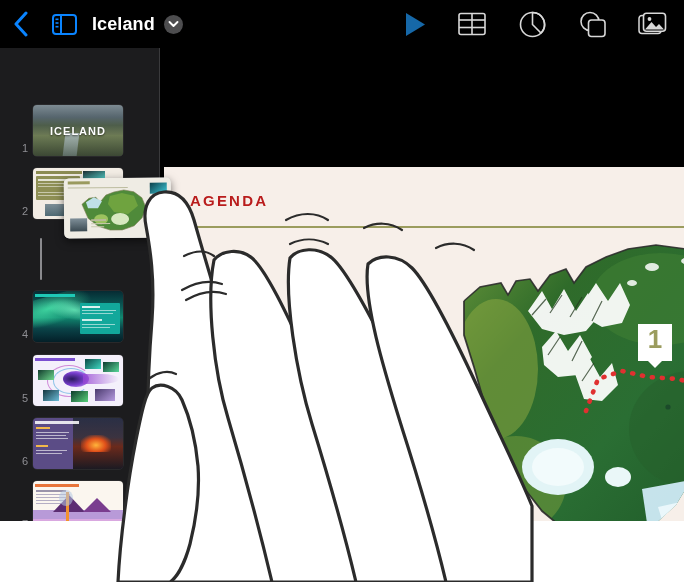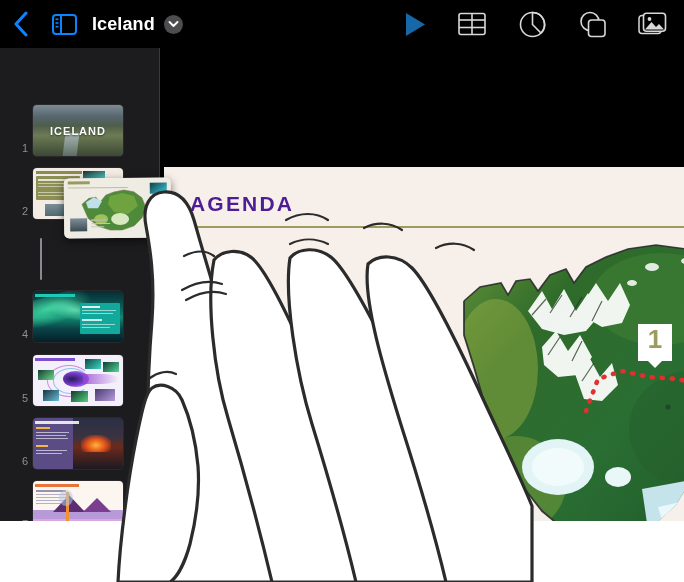--- a/index.html
+++ b/index.html
@@ -44,22 +44,22 @@
   .drop-line{position:absolute;left:40px;top:190px;width:2px;height:42px;background:#8a8a8e;border-radius:1px;}
 
   
   .drag-thumb{position:absolute;left:64px;top:178px;width:107px;height:60px;border-radius:5px;
               overflow:hidden;background:#eee;box-shadow:0 3px 9px rgba(0,0,0,0.55);
               transform:rotate(-0.6deg);cursor:grabbing;}
 
   
   .canvas{position:absolute;left:160px;top:48px;width:524px;height:473px;background:#000000;overflow:hidden;}
   .slide-main{position:absolute;left:4px;top:119px;width:560px;height:402px;background:#f7efe9;overflow:hidden;}
-  .agenda-title{position:absolute;left:26px;top:25px;font-size:21px;font-weight:700;letter-spacing:2.2px;
-                color:#4c1d95;font-family:"Liberation Sans",sans-serif;}
+  .agenda-title{position:absolute;left:26px;top:25px;font-size:15px;font-weight:700;letter-spacing:2.2px;
+                color:#b91c1c;font-family:"Liberation Sans",sans-serif;}
   .agenda-rule{position:absolute;left:27px;top:59px;right:0;height:2px;background:#9b9c5e;}
 
   
   .map-wrap{position:absolute;left:282px;top:72px;width:290px;height:330px;overflow:hidden;}
 
   .marker{position:absolute;background:#ffffff;display:flex;align-items:flex-start;justify-content:center;}
   .marker span{color:#9b9c5e;font-size:26px;font-weight:700;line-height:30px;font-family:"Liberation Sans",sans-serif;}
   .marker:after{content:"";position:absolute;left:50%;bottom:-7px;margin-left:-7px;
                 border-left:7px solid transparent;border-right:7px solid transparent;border-top:7px solid #ffffff;}
 

